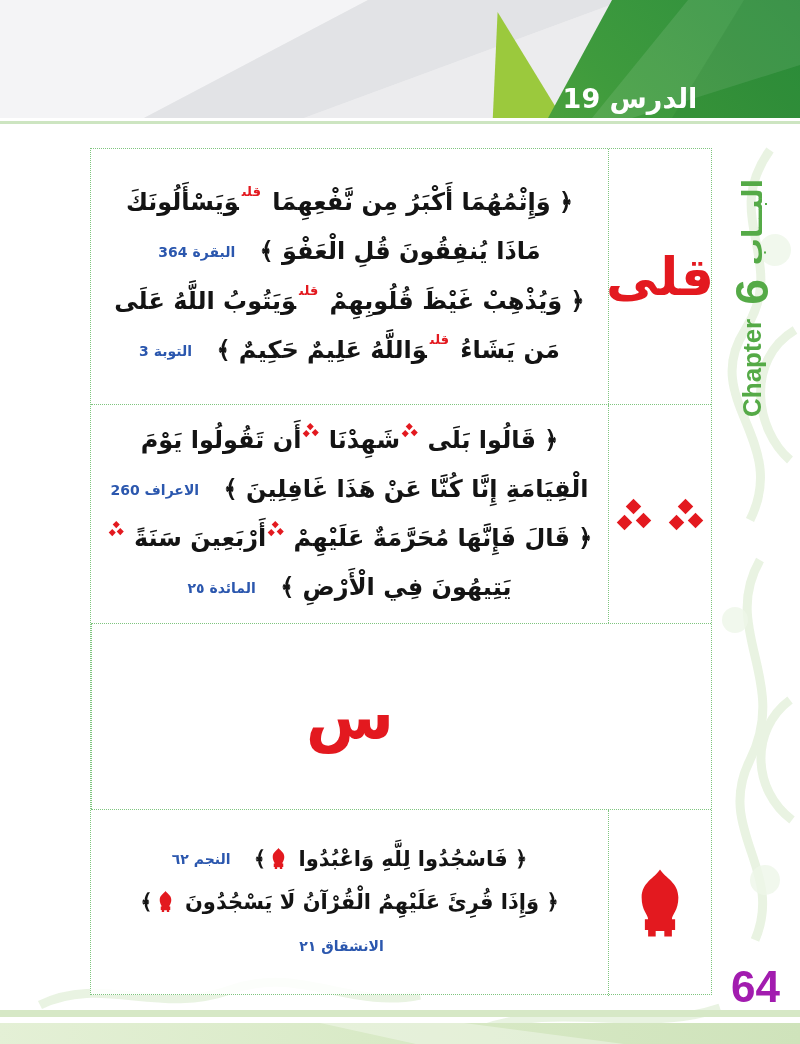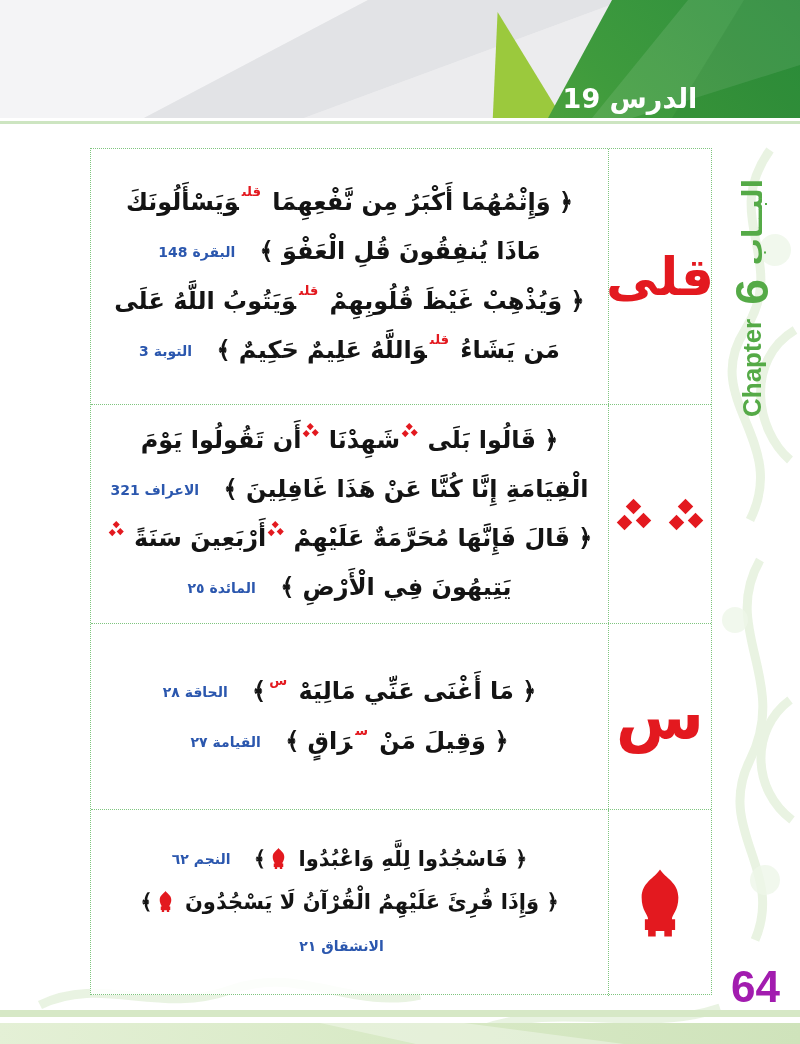--- a/index.html
+++ b/index.html
@@ -118,52 +118,48 @@
     <div class="chapter-rot">
       <span class="ch-en">Chapter</span>
       <span class="ch-num">6</span>
       <span class="ch-ar">البــاب</span>
     </div>
   </aside>
 
   <main class="qtable">
     <section class="trow r1">
       <div class="verse-cell">
-          <div class="verse" dir="rtl">﴿ وَإِثْمُهُمَا أَكْبَرُ مِن نَّفْعِهِمَا <span class="mark-sup">قلى</span>وَيَسْأَلُونَكَ مَاذَا يُنفِقُونَ قُلِ الْعَفْوَ ﴾ <span class="ref">البقرة 148</span></div>
+          <div class="verse" dir="rtl">﴿ وَإِثْمُهُمَا أَكْبَرُ مِن نَّفْعِهِمَا <span class="mark-sup">قلى</span>وَيَسْأَلُونَكَ مَاذَا يُنفِقُونَ قُلِ الْعَفْوَ ﴾ <span class="ref">البقرة 364</span></div>
           <div class="verse" dir="rtl">﴿ وَيُذْهِبْ غَيْظَ قُلُوبِهِمْ <span class="mark-sup">قلى</span>وَيَتُوبُ اللَّهُ عَلَى مَن يَشَاءُ <span class="mark-sup">قلى</span>وَاللَّهُ عَلِيمٌ حَكِيمٌ ﴾ <span class="ref">التوبة 3</span></div>
         </div>
       <div class="symbol-cell k-qila-pause-mark">
           <div class="sym-text">قلى</div>
         </div>
     </section>
     <section class="trow r2">
       <div class="verse-cell">
-          <div class="verse" dir="rtl">﴿ قَالُوا بَلَى <span class="dots mini"><i></i><i></i><i></i></span>شَهِدْنَا <span class="dots mini"><i></i><i></i><i></i></span>أَن تَقُولُوا يَوْمَ الْقِيَامَةِ إِنَّا كُنَّا عَنْ هَذَا غَافِلِينَ ﴾ <span class="ref">الاعراف 321</span></div>
+          <div class="verse" dir="rtl">﴿ قَالُوا بَلَى <span class="dots mini"><i></i><i></i><i></i></span>شَهِدْنَا <span class="dots mini"><i></i><i></i><i></i></span>أَن تَقُولُوا يَوْمَ الْقِيَامَةِ إِنَّا كُنَّا عَنْ هَذَا غَافِلِينَ ﴾ <span class="ref">الاعراف 260</span></div>
           <div class="verse" dir="rtl">﴿ قَالَ فَإِنَّهَا مُحَرَّمَةٌ عَلَيْهِمْ <span class="dots mini"><i></i><i></i><i></i></span>أَرْبَعِينَ سَنَةً <span class="dots mini"><i></i><i></i><i></i></span>يَتِيهُونَ فِي الْأَرْضِ ﴾ <span class="ref">المائدة ٢٥</span></div>
         </div>
       <div class="symbol-cell k-muanaqah-dots-mark">
           <div class="dots-pair">
             <span class="dots big">
               <i></i>
               <i></i>
               <i></i>
             </span>
             <span class="dots big">
               <i></i>
               <i></i>
               <i></i>
             </span>
           </div>
         </div>
     </section>
     <section class="trow r3">
-      <div class="verse-cell">
-          <div class="verse" dir="rtl">﴿ مَا أَغْنَى عَنِّي مَالِيَهْ <span class="mark-sup">س</span>﴾ <span class="ref">الحاقة ٢٨</span></div>
-          <div class="verse" dir="rtl">﴿ وَقِيلَ مَنْ <span class="mark-sup">س</span>رَاقٍ ﴾ <span class="ref">القيامة ٢٧</span></div>
-        </div>
       <div class="symbol-cell k-saktah-mark">
           <div class="sym-text">س</div>
         </div>
     </section>
     <section class="trow r4">
       <div class="verse-cell">
           <div class="verse" dir="rtl">﴿ فَاسْجُدُوا لِلَّهِ وَاعْبُدُوا <span class="sajdah mini"><svg viewBox="0 0 50 66">
                 <path d="M25,2 C20,10 8,14 8,28 C8,40 14,44 14,48 L11,48 L11,58 L14,58 L14,64 L21,64 L21,59 L29,59 L29,64 L36,64 L36,58 L39,58 L39,48 L36,48 C36,44 42,40 42,28 C42,14 30,10 25,2 Z" fill="#e3191f"></path>
               </svg></span>﴾ <span class="ref">النجم ٦٢</span></div>
           <div class="verse" dir="rtl">﴿ وَإِذَا قُرِئَ عَلَيْهِمُ الْقُرْآنُ لَا يَسْجُدُونَ <span class="sajdah mini"><svg viewBox="0 0 50 66">

